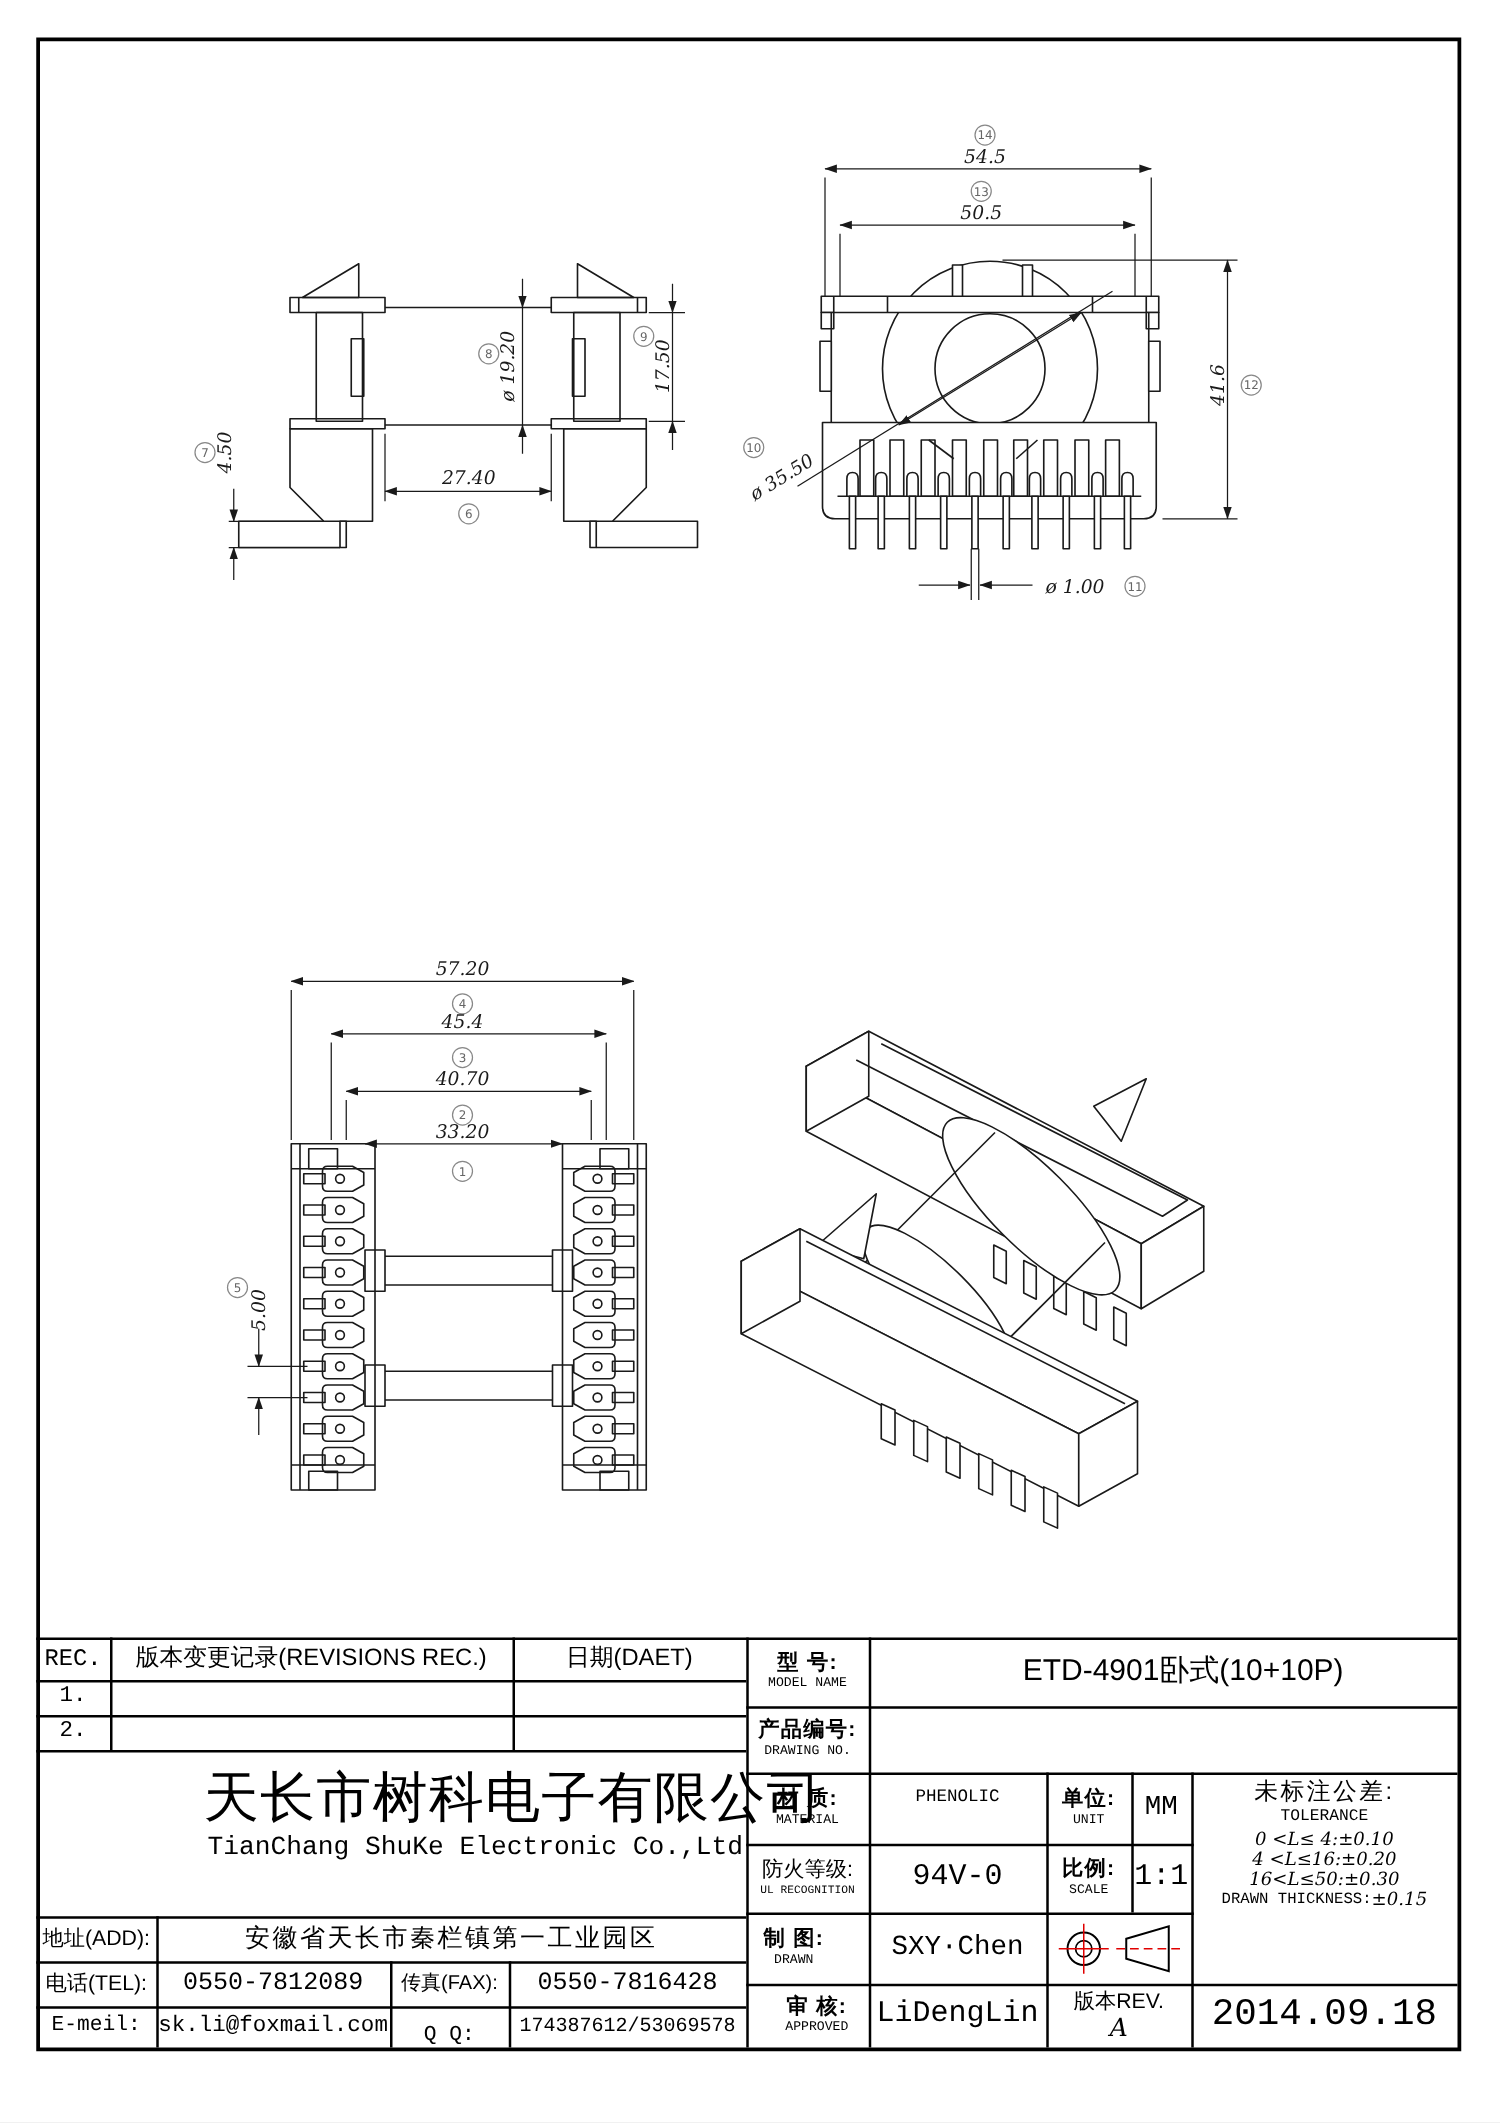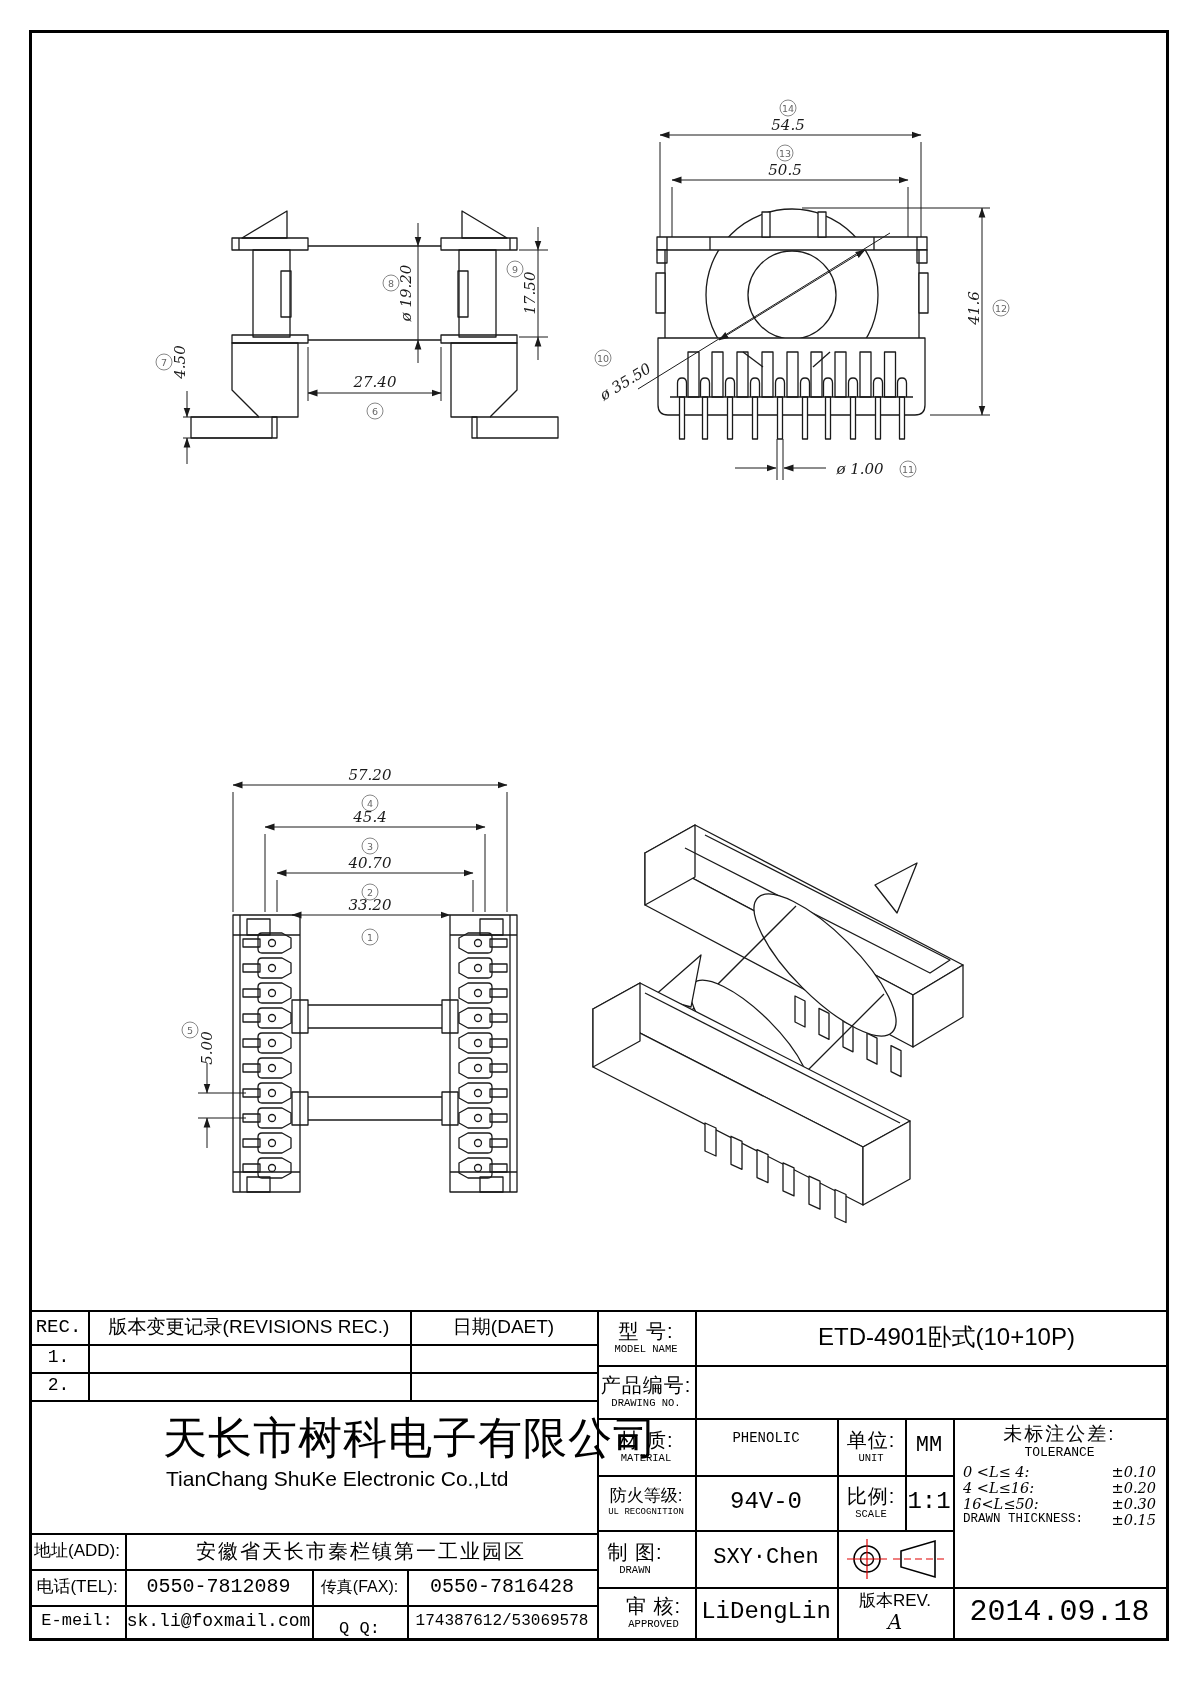--- a/index.html
+++ b/index.html
@@ -15,31 +15,31 @@
   .cc{fill:#fff;stroke:#888;stroke-width:1;}
   .cn{font:9.5px "DejaVu Sans",sans-serif;fill:#666;text-anchor:middle;}
   
   .hl{position:absolute;height:2px;background:#000;}
   .vl{position:absolute;width:2px;background:#000;}
   .cell{position:absolute;display:flex;align-items:center;justify-content:center;
         text-align:center;line-height:1.1;}
   .col{flex-direction:column;}
   .mono{font-family:"Liberation Mono","DejaVu Sans Mono",monospace;}
   .serifit{font-family:"DejaVu Serif",serif;font-style:italic;}
-  .lblcn{font-size:20px;letter-spacing:1px;}
+  .lblcn{font-size:17px;letter-spacing:1px;font-weight:bold;}
   .lblen{font-size:10.5px;font-family:"Liberation Mono","DejaVu Sans Mono",monospace;margin-top:2px;}
-  .tolrow{display:flex;justify-content:space-between;width:100%;
+  .tolrow{display:flex;justify-content:center;width:100%;
           font:italic 14.5px "DejaVu Serif",serif;}
   .logoSK{position:absolute;left:42px;top:1408px;font-family:"DejaVu Sans",sans-serif;
           font-weight:900;font-style:italic;font-size:96px;letter-spacing:-14px;
           line-height:1;color:#0a0a0a;}
   .cname{position:absolute;left:163px;top:1409px;font-size:44px;letter-spacing:1px;
          font-family:"DejaVu Serif",serif;white-space:nowrap;}
   .ename{position:absolute;left:166px;top:1467px;font-size:21px;white-space:nowrap;
-         font-family:Liberation Sans, sans-serif;}
+         font-family:Liberation Mono, monospace;}
 </style>
 </head>
 <body>
 
 <div class="sheet">
   <div class="frame"></div>
 
   <svg class="v" style="left:135px;top:165px" width="425" height="312" viewBox="0 0 425 312">
     <defs>
       <marker id="m1" viewBox="0 0 10 10" refX="9.5" refY="5" markerWidth="10" markerHeight="10" orient="auto-start-reverse">

